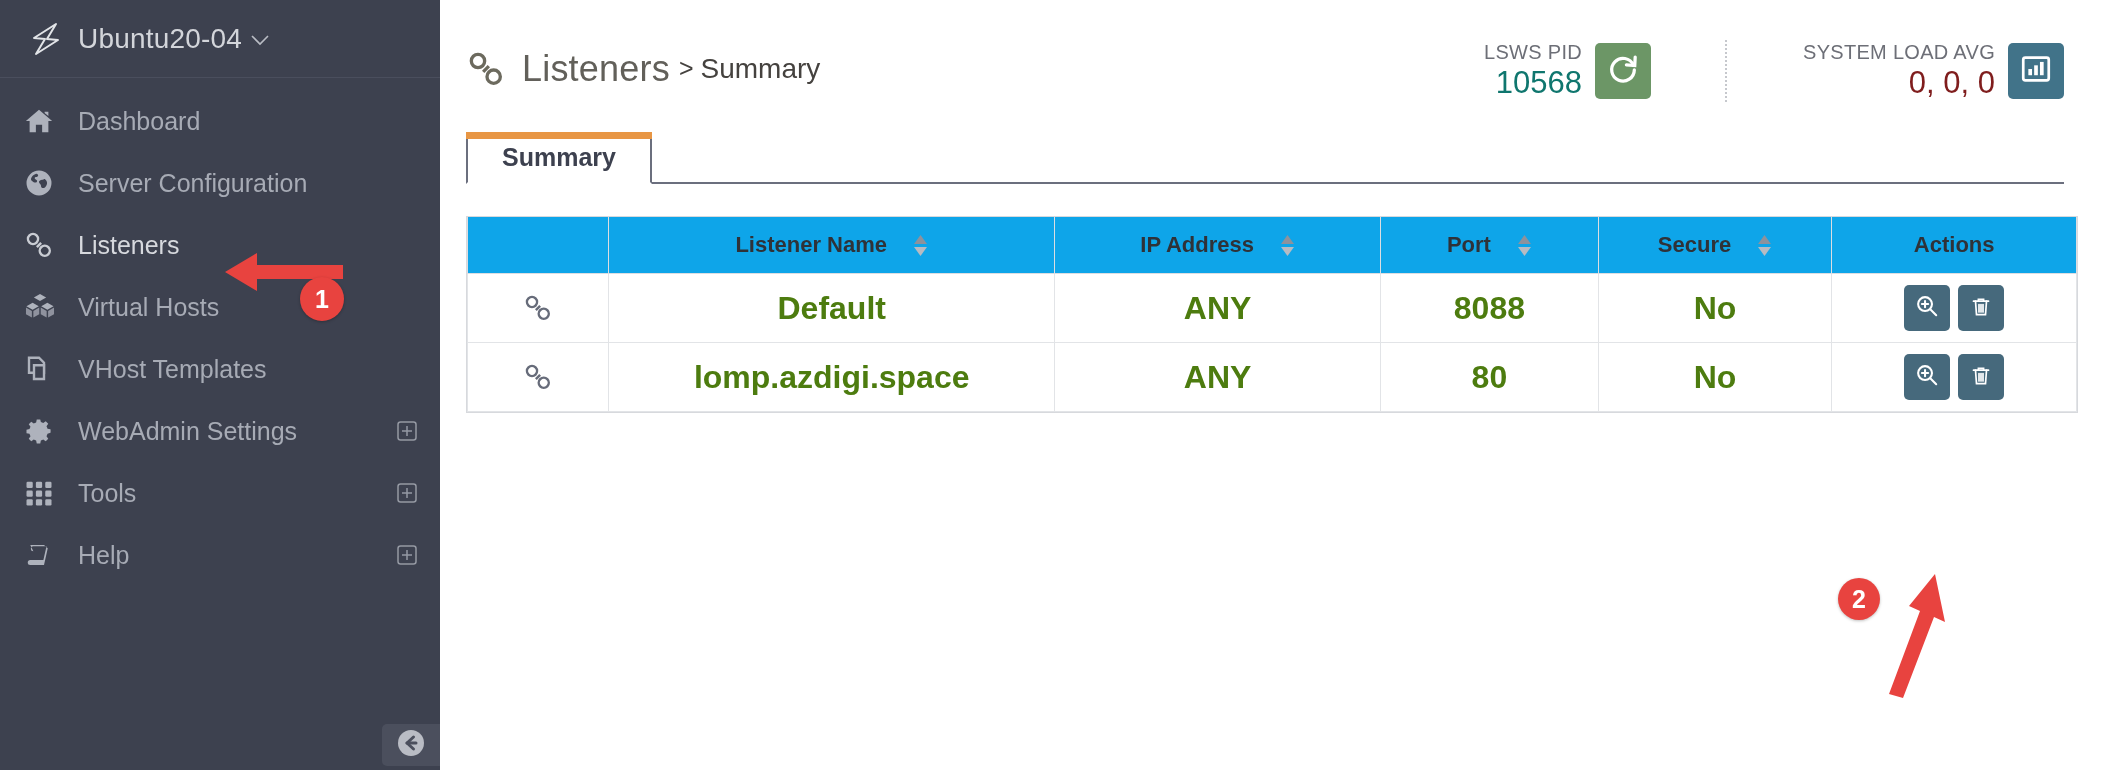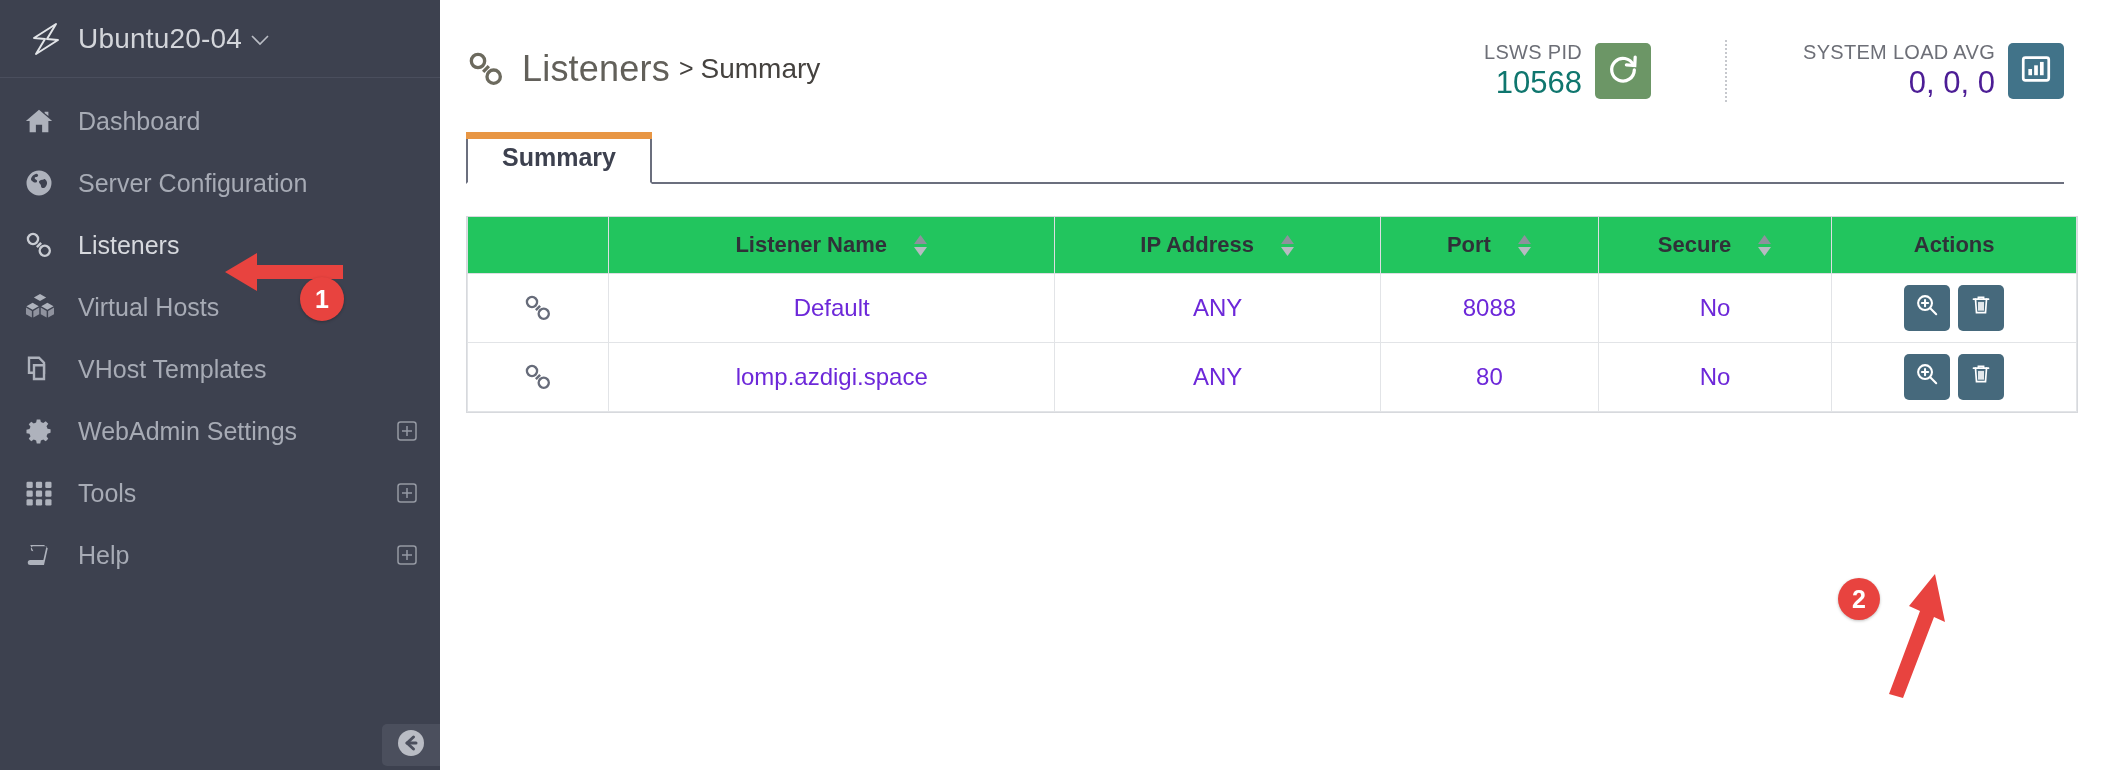--- a/index.html
+++ b/index.html
@@ -184,21 +184,21 @@
     color: #6d6f77;
     letter-spacing: 0.3px;
     display: block;
   }
   .stat-value {
     font-size: 31px;
     color: #0f766e;
     display: block;
     margin-top: 2px;
   }
-  .stat-value.dark { color: #4c1d95; }
+  .stat-value.dark { color: #7f1d1d; }
   .stat-btn {
     width: 56px;
     height: 56px;
     border-radius: 5px;
     display: flex;
     align-items: center;
     justify-content: center;
     cursor: pointer;
   }
   .stat-btn.green { background: #6c9666; }
@@ -281,21 +281,21 @@
     line-height: 28px;
     font-weight: bold;
   }
 
   table.listener-table {
     width: 100%;
     border-collapse: collapse;
     table-layout: fixed;
   }
   table.listener-table th {
-    background: #22c55e;
+    background: #0ea5e9;
     border: 1px solid #dcdee2;
     border-top: none;
     height: 56px;
     font-size: 22px;
     color: #2f3238;
     font-weight: bold;
     padding: 0;
   }
   .th-inner {
     display: flex;
@@ -305,24 +305,24 @@
   }
   .sort-ico {
     display: inline-flex;
     flex-direction: column;
     gap: 3px;
     color: #9ba0a9;
   }
   table.listener-table td {
     border: 1px solid #e2e4e7;
     height: 68px;
-    font-size: 24px;
-    color: #6d28d9;
+    font-size: 32px;
+    color: #4d7c0f;
     text-align: center;
-    font-weight: 400;
+    font-weight: 700;
     padding: 0;
   }
   td.cell-icon { width: 130px; }
   td.cell-dark { color: #333438; }
   .row-icon {
     display: flex;
     align-items: center;
     justify-content: center;
     color: #676c7a;
   }

